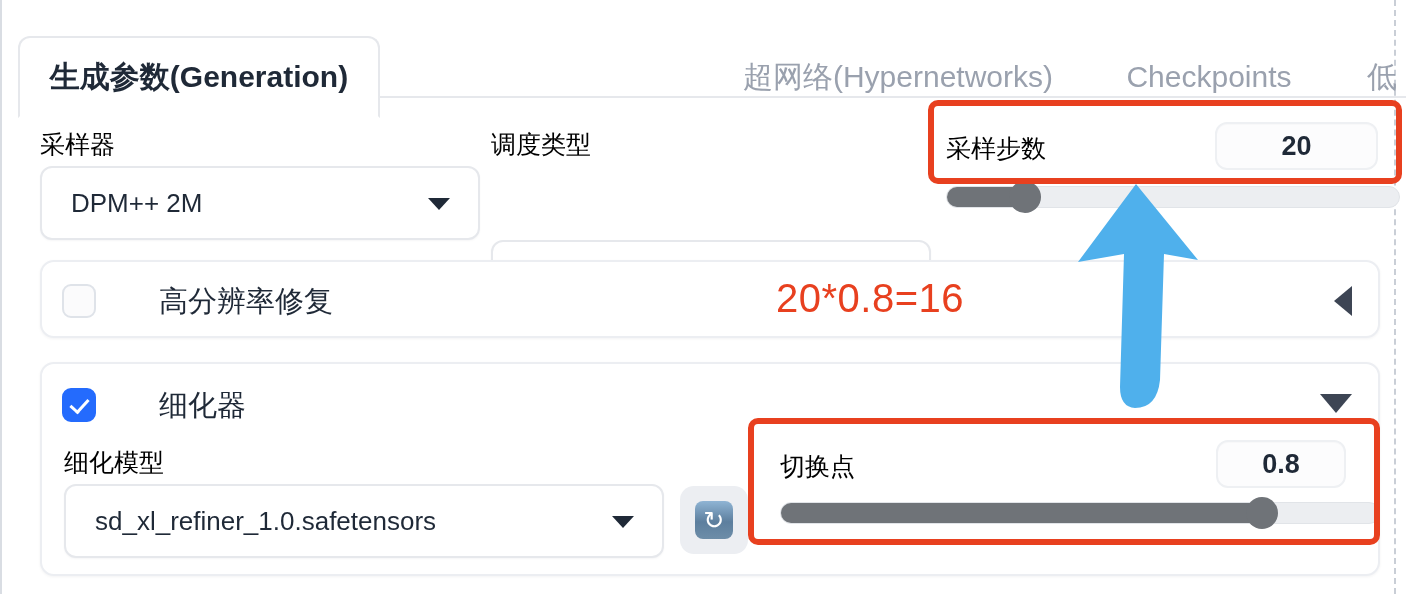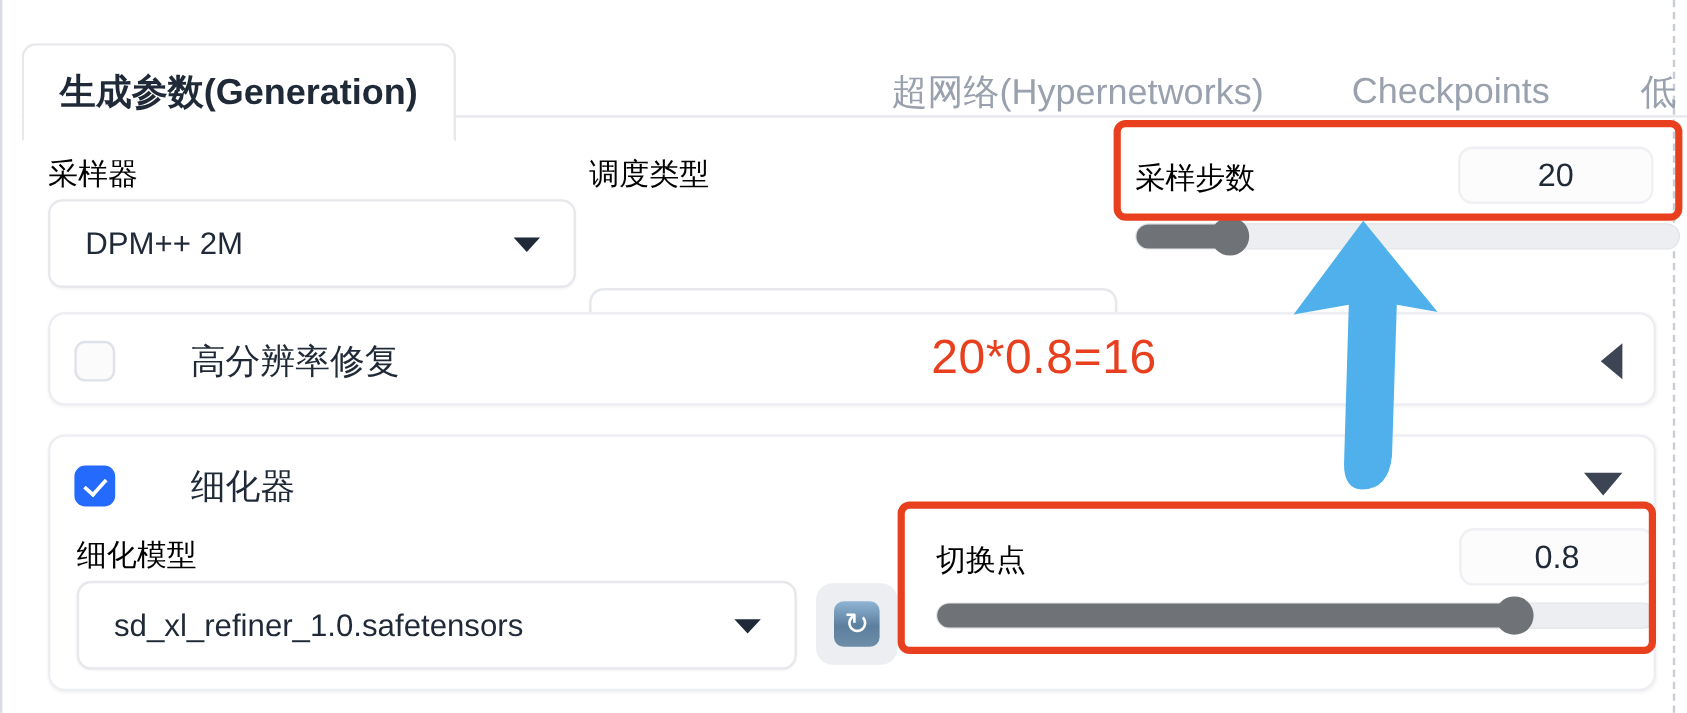--- a/index.html
+++ b/index.html
@@ -215,20 +215,21 @@
     box-sizing: border-box;
     border: 2px solid #eef0f3;
     border-radius: 12px;
     background: #fcfcfd;
     display: flex;
     align-items: center;
     justify-content: center;
     font-size: 27px;
     color: #1f2937;
     box-shadow: inset 0 1px 1px rgba(16,24,40,0.02);
+    font-weight: bold;
   }
 
   
   .red-box {
     position: absolute;
     box-sizing: border-box;
     border: 6px solid #e8401f;
     border-radius: 10px;
     pointer-events: none;
     z-index: 8;
@@ -330,21 +331,21 @@
     <div class="dropdown" style="position:absolute; left:22px; top:120px; width:600px; height:74px;">
       <span class="dd-value">sd_xl_refiner_1.0.safetensors</span>
       <span class="caret-down"></span>
     </div>
 
     <div class="refresh-btn" style="left:638px; top:122px; width:68px; height:68px;">
       <span class="refresh-glyph">↻</span>
     </div>
 
     <div class="field-label" style="position:absolute; left:738px; top:86px;">切换点</div>
-    <div class="numbox" style="left:1174px; top:76px; width:163px; height:48px;">
+    <div class="numbox" style="left:1174px; top:76px; width:130px; height:48px;">
       <span>0.8</span>
     </div>
     <div class="slider-track" style="left:738px; top:138px; width:600px;">
       <div class="slider-fill" style="width:480px;"></div>
       <div class="slider-thumb" style="left:465px;"></div>
     </div>
   </div>
 
 </div>
 

